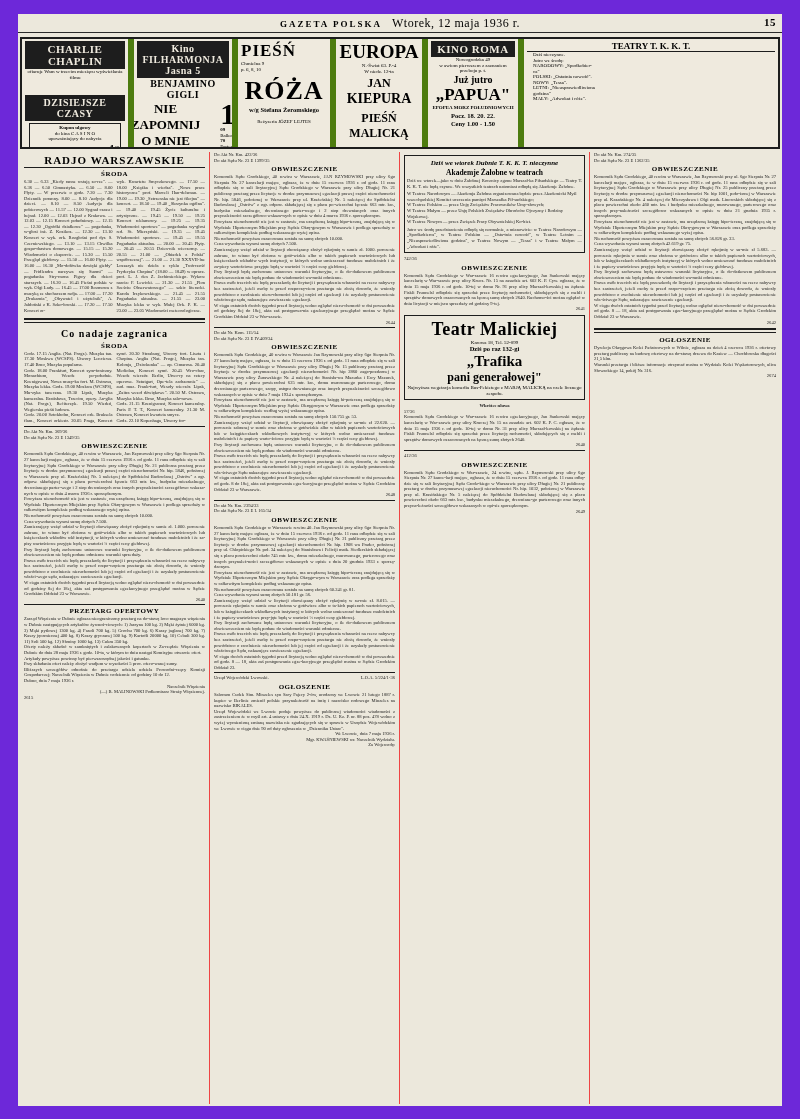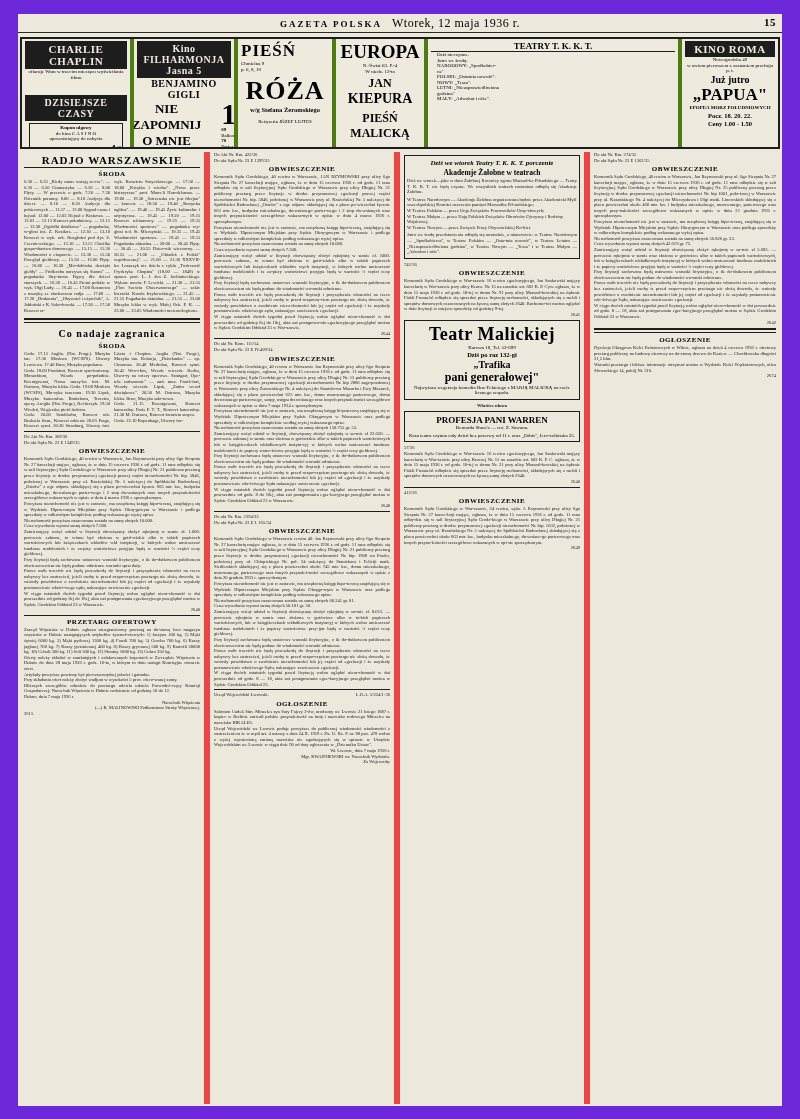--- a/index.html
+++ b/index.html
@@ -6,38 +6,38 @@
   body{font-family:"Liberation Serif",serif;}
   .page{width:800px;height:1119px;background:#6d28d9;position:relative;overflow:hidden;box-sizing:border-box;}
   .sheet{position:absolute;left:18px;top:14px;width:764px;height:1092px;background:#ece8dc;}
   
   .masthead{display:flex;align-items:baseline;justify-content:center;gap:10px;font-size:9px;letter-spacing:.5px;padding:2px 0 1px;border-bottom:1px solid #2b2b2b;}
   .masthead .t{font-weight:bold;letter-spacing:2px;}
   .masthead .d{font-size:12px;text-align:right;}
   .masthead .pg{position:absolute;right:6px;top:2px;font-weight:bold;font-size:11px;}
   
   .adstrip{display:flex;border:2px solid #1d1d1d;margin:4px 2px 3px;height:112px;box-sizing:border-box;background:#efeade;}
-  .adcell{border-right:4px solid #4d7c0f;padding:2px 3px;box-sizing:border-box;text-align:center;position:relative;overflow:hidden;}
+  .adcell{border-right:6px solid #4d7c0f;padding:2px 3px;box-sizing:border-box;text-align:center;position:relative;overflow:hidden;}
   .adcell:last-child{border-right:none;}
   .ad1{width:112px;}
   .ad2{width:104px;}
   .ad3{width:98px;}
   .ad4{width:92px;}
   .ad5{width:96px;}
   .ad7{flex:1;}
   .hdr-blk{background:#1d1d1d;color:#efeade;font-weight:bold;font-size:11px;letter-spacing:.5px;padding:2px 0;}
   .xtiny{font-size:5px;line-height:1.1;}
   .sm{font-size:6.5px;line-height:1.2;}
   .lg{font-size:13px;font-weight:bold;}
   .xl{font-size:17px;font-weight:bold;letter-spacing:1px;}
   .xxl{font-size:22px;font-weight:bold;letter-spacing:1px;}
   .rule{border-top:1px solid #1d1d1d;margin:2px 0;}
   .bigno{font-size:30px;font-weight:bold;line-height:.9;}
   .cols{display:flex;margin:0 2px;height:952px;}
-  .col{width:25%;box-sizing:border-box;padding:0 4px;border-right:6px solid #ef4444;overflow:hidden;}
+  .col{width:25%;box-sizing:border-box;padding:0 4px;border-right:1px solid #ef4444;overflow:hidden;}
   .col:last-child{border-right:none;}
   .colhead{text-align:center;font-weight:bold;font-size:11px;letter-spacing:1px;padding:2px 0 1px;border-bottom:1px solid #1d1d1d;margin-bottom:2px;}
   .subhead{text-align:center;font-weight:bold;font-size:7px;letter-spacing:.5px;margin:2px 0 1px;}
   .body{font-size:4.6px;line-height:1.22;text-align:justify;color:#1c1c1c;}
   .body p{margin:0 0 1.5px;}
   .twocol{column-count:2;column-gap:4px;}
   .boxad{border:1px solid #1d1d1d;padding:3px 2px;margin:3px 0;text-align:center;}
   .dblrule{border-top:2px solid #1d1d1d;border-bottom:1px solid #1d1d1d;height:2px;margin:3px 0;}
   .center{text-align:center;}
   .right{text-align:right;}
@@ -107,46 +107,46 @@
       <div class="adcell ad4">
         <div class="lg" style="font-size:19px">EUROPA</div>
         <div class="xtiny">N.-Świat 63. P.-4</div>
         <div class="xtiny">W niedz. 12-ta</div>
         <div class="bold" style="font-size:12px;margin-top:2px">JAN</div>
         <div class="bold" style="font-size:14px">KIEPURA</div>
         <div class="bold" style="font-size:12px;margin-top:4px">PIEŚŃ</div>
         <div class="bold" style="font-size:12px">MALICKĄ</div>
       </div>
 
+      <div class="adcell ad5">
+        <div class="hdr-blk">KINO ROMA</div>
+        <div class="xtiny">Nowogrodzka 49</div>
+        <div class="xtiny">w awiom pierwszem z zaznaniem przeboju p. t.</div>
+        <div class="bold" style="font-size:10px">Już jutro</div>
+        <div class="bold" style="font-size:17px">„PAPUA"</div>
+        <div class="xtiny bold">EPOPEA MORZ POŁUDNIOWYCH</div>
+        <div class="sm bold" style="margin-top:2px">Pocz. 18. 20. 22.</div>
+        <div class="sm bold">Ceny 1.00 - 1.50</div>
+      </div>
+
       <div class="adcell ad7">
         <div class="bold" style="font-size:9px;border-bottom:1px solid #1d1d1d">TEATRY T. K. K. T.</div>
         <div class="xtiny" style="text-align:left;padding-left:6px">
           <div>Dziś nieczynne.</div>
           <div>Jutro we środę:</div>
           <div>NARODOWY: „Spodkobier-</div>
           <div>ca"</div>
           <div>POLSKI: „Ostatnia nowość".</div>
           <div>NOWY: „Tessa".</div>
           <div>LETNI: „Nieusprawiedliwiona</div>
           <div>godzina"</div>
           <div>MAŁY: „Adwokat i róże".</div>
         </div>
       </div>
 
-      <div class="adcell ad5">
-        <div class="hdr-blk">KINO ROMA</div>
-        <div class="xtiny">Nowogrodzka 49</div>
-        <div class="xtiny">w awiom pierwszem z zaznaniem przeboju p. t.</div>
-        <div class="bold" style="font-size:10px">Już jutro</div>
-        <div class="bold" style="font-size:17px">„PAPUA"</div>
-        <div class="xtiny bold">EPOPEA MORZ POŁUDNIOWYCH</div>
-        <div class="sm bold" style="margin-top:2px">Pocz. 18. 20. 22.</div>
-        <div class="sm bold">Ceny 1.00 - 1.50</div>
-      </div>
-
     </div>
 
     <div class="cols">
 
       <div class="col">
         <div class="colhead">RADJO WARSZAWSKIE</div>
         <div class="subhead">ŚRODA</div>
         <div class="body twocol">
           <p>6.30 — 6.33 „Kiedy ranne wstają zo-rze". — 6.36 — 6.50 Gimnastyka. — 6.50 — 8.00 Płyty. — W przerwie o godz. 7.20 — 7.30 Dziennik poranny. 8.00 — 8.10 Audycja dla dzieci. — 8.10 — 8.50 Audycja dla pobierowych — 11.57 — 12.00 Sygnał czasu i hejnał. 12.00 — 12.03 Hejnał z Krakowa. — 12.03 — 12.15 Koncert południowy. — 12.15 — 12.30 „Ogródki działkowe" — pogadanka, w-głosi inż. Z. Kozikoz. — 12.30 — 13.10 Koncert w wyk. ork. Rozgłośni pod dyr. S. Czerniewskiego. — 13.10 — 13.15 Chwilka gospo-darstwa domowego. — 15.15 — 15.20 Wiadomości o eksporcie. — 15.30 — 15.50 Przegląd giełdowy. — 15.50 — 16.00 Płyty. — 16.00 — 16.30 „Mo-dołówka dzwięki giełdy" — Fridlendra narzywa się Suomi" — pogadanka Stry-mona Pigwy dla dzieci starszych. — 16.20 — 16.45 Pieśni polskie w wyk. Olgi Łady. — 16.45 — 17.00 Rozmowa z muzyką ze słuchaczem radja. — 17.00 — 17.20 „Drukarnia", „Obywatel i użytelnik", A. Jabłoński z K. Szko-łowski. — 17.20 — 17.50 Koncert or-</p>
           <p>wyk. Kwartetu Smyczkowego. — 17.50 — 18.00 „Książka i wiedza". „Nowe prace historyczne" prof. Marceli Han-delsman. — 19.00 — 19.30 „Sztrzenska nie jest fikcjna" — koncert. — 18.50 — 19.40 „Skrzynka ogólna". — 19.40 — 19.45 Życie kulturalne i artystyczne. — 19.45 — 19.50 — 19.25 Koncert reklamowy. — 19.25 — 19.35 Wiadomości sportowe" — pogadanka wy-głosi red. St. Mierzyński. — 19.35 — 19.45 Wiadomości sportowe. — 19.45 — 19.55 Pogadanka aktualna. — 20.00 — 20.45 Płyty. — 20.45 — 20.55 Dzien-nik wieczorny. — 20.55 — 21.00 — „Obiadek z Polski" współczesnej". — 21.00 — 21.30 XXXVII-lne Lossazyk nie dzieła z cyklu „Twórczość Fryderyka Chopina" (18.00 — 1849) w opracz. prof. L. J. den Z. Jachimieckiego. Wykon: nawia: F. Lewicki. — 21.30 — 21.55 „Plon Sześciu Obserwatorzego" — szkic literacki. Karola Irzykowskiego. — 21.45 — 21.55 Pogadanka aktualna. — 21.55 — 23.00 Muzyka lekka w wyk. Małej Ork. P. K. — 23.00 — 23.05 Wiadomości meteorologiczne.</p>
@@ -232,21 +232,21 @@
         <div class="subhead">OGŁOSZENIE</div>
         <div class="body" style="white-space:pre-line">Salomon Cudek Sim. Minzeles syn Sary Fajery 2-ów, urodzony we Lwowie 21 lutego 1887 r. kupiec w Berlinie zmienił polskie przynależność na imię i nazwisko rodowego Minzeles na nazwisko BIKALES.
 Urząd Wojewódzki we Lwowie podaje powyższe do publicznej wiadomości wiadomości z zastrzeżeniem że w myśl art. 4 ustawy z dnia 24.X. 1919 r. Dz. U. Rz. P. nr. 88 poz. 478 wolno z wyżej wymienioną zmianą nazwiska nie zgadzających się w sprawie w Urzędzie Wojewódzkim we Lwowie w ciągu dnie 90 od daty ogłoszenia w „Dzienniku Ustaw".</div>
         <div class="body right" style="white-space:pre-line">We Lwowie, dnia 7 maja 1936 r.
 Mgr. KWAŚNIEWSKI wr. Naczelnik Wydziału.
 Za Wojewodę:</div>
       </div>
 
       <div class="col">
         <div class="boxad">
-          <div class="bold ital" style="font-size:7px">Dziś we wtorek Teatry T. K. K. T. porczenie</div>
+          <div class="bold ital" style="font-size:7px">Dziś we wtorek Dubnie T. K. K. T. nieczynne</div>
           <div class="bold" style="font-size:7.5px;margin:1px 0">Akademje Żałobne w teatrach</div>
           <div class="body">Dziś we wtorek—jako w dniu Żałobnej Rocznicy zgonu Marszał-ka Piłsudskiego — Teatry T. K. K. T. nie będą czynne. We wszystkich teatrach natomiast odbędą się Akademje Żałobne.</div>
           <div class="body" style="text-align:left;margin-top:2px">
             <div>W Teatrze Narodowym — Akademja Żałobna organizowana będzie przez Akademicki Myśl wszechpolskiej Komitet uczczenia pamięci Marszałka Pił-sudskiego;</div>
             <div>W Teatrze Polskim — przez Unję Związków Pracowników Umy-słowych;</div>
             <div>W Teatrze Małym — przez Unję Polskich Związków Obrońców Ojczyzny i Rodziny Wojskowej.</div>
             <div>W Teatrze Nowym — przez Związek Pracy Obywatelskiej Ko-biet.</div>
           </div>
           <div class="body" style="margin-top:2px">Jutro we środę przedstawienia odbędą się normalnie, a mianowicie: w Teatrze Narodowym — „Spodkobierca", w Teatrze Polskim — „Osta-tnia nowość", w Teatrze Letnim — „Nieusprawiedliwiona godzina", w Teatrze Nowym — „Tessa" i w Teatrze Małym — „Adwokat i róże".</div>
         </div>
@@ -256,31 +256,26 @@
         <div class="body">Komornik Sądu Grodzkiego w War-szawie 16 rewiru egzekucyjnego, Jan Sankowski mający kancelarię w War-szawie przy ulicy Krucz. Nr. 15 na zasadzie art. 602 K. P. Cyw. ogłasza, że w dniu 15 maja 1936 r. od godz. 10-tej w domu Nr. 91 przy ulicy Marszał-kowskiej na żądanie Fiskli Frunnelsl odbędzie się sprzedaż przez licytację ruchomości, składających się z mebli i sprzętów domowych oszacowanych na łączną sumę złotych 2640. Ruchomo-ści można oglądać w dniu licytacji w miejscu sprzedaży od godziny 9-tej.</div>
         <div class="body right">2641</div>
 
         <div class="boxad">
           <div style="font-size:18px;font-weight:bold;letter-spacing:.5px">
             <span>Teatr</span>
             <span>Malickiej</span>
           </div>
           <div class="xtiny">Karowa 18, Tel. 52-099</div>
           <div class="sm bold">Dziś po raz 132-gi</div>
-          <div style="font-size:10px;font-weight:bold">„Trafika</div>
+          <div style="font-size:15px;font-weight:bold">„Trafika</div>
           <div style="font-size:12px;font-weight:bold">pani generałowej"</div>
           <div class="xtiny">Najwyższa wegetacja komedia Bus-Fekietego z MARJĄ MALICKĄ na czele licznego zespołu.</div>
         </div>
 
         <div class="body center bold">Wkrótce nluwa</div>
-        <div class="boxad">
-          <div class="bold" style="font-size:9px">PROFESJA PANI WARREN</div>
-          <div class="xtiny">Bernarda Shaw'a — reż. Z. Sawana.</div>
-          <div class="xtiny" style="margin-top:2px">Kasa teatru czynna cały dzień bez przerwy od 11 r. oraz „Orbis", Jero-zolimska 35.</div>
-        </div>
 
         <div class="body">57/36</div>
         <div class="body">Komornik Sądu Grodzkiego w War-szawie 16 rewiru egzekucyjnego, Jan Sankowski mający kancelarię w War-szawie przy ulicy Kruczej Nr. 15 na zasadzie art. 602 K. P. C. ogłasza, że w dniu 15 maja 1936 r. od godz. 10-tej w domu Nr. 31 przy ulicy Marszał-kowskiej na żądanie Fiskli Frunnelsl odbędzie się sprzedaż przez licytację ruchomości, składających się z mebli i sprzętów domowych oszacowanych na łączną sumę złotych 2640.</div>
         <div class="body right">2640</div>
         <div class="rule"></div>
         <div class="body">412/36</div>
         <div class="subhead">OBWIESZCZENIE</div>
         <div class="body">Komornik Sądu Grodzkiego w War-szawie, 24 rewiru, sądu. J. Rzymowski przy ulicy 6go Sierpnia Nr. 27 kance-larji mające, ogłasza, że w dniu 15 czerwca 1936 r. od godz. 11 rana odbę-dzie się w sali licytacyjnej Sądu Grodz-kiego w Warszawie przy ulicy Długiej Nr. 21 publiczny przetarg w drodze przymusowej egzekucji nieruchomości Nr. hip. 1032, położonej w Warszawie przy ul. Krasińskiego Nr. 5 należącej do Spółdzielni Budowlanej składającej się z placu powierzchni około 663 mtr. kw., budynku mieszkalnego, drewniane-go parterowego oraz innych przyna-leżności szczegółowo wskazanych w opi-sie sporządzonym.</div>
         <div class="body right">2649</div>
       </div>

